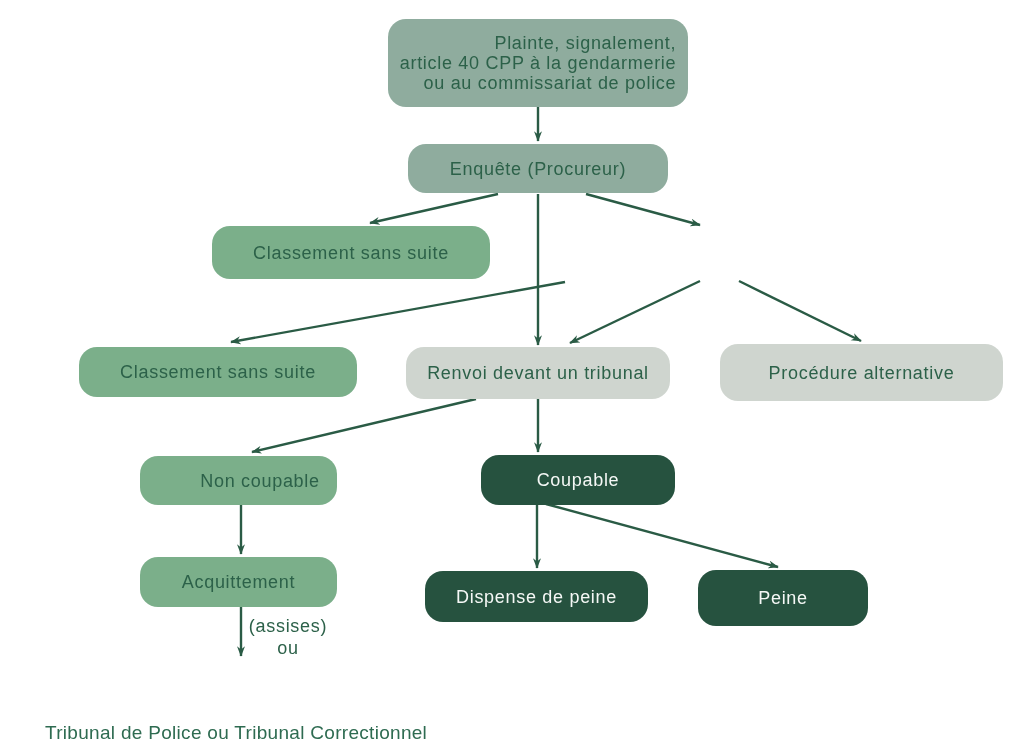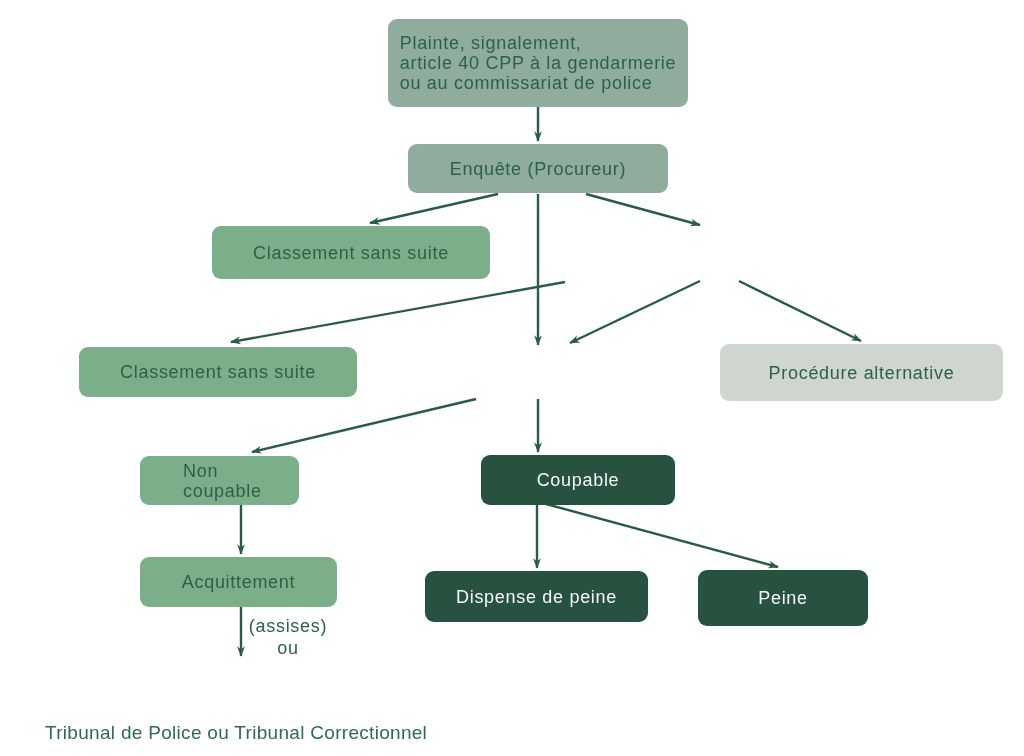--- a/index.html
+++ b/index.html
@@ -21,22 +21,22 @@
     height: 756px;
     background: var(--bg);
     font-family: "Liberation Sans", sans-serif;
     overflow: hidden;
   }
   .node {
     position: absolute;
     display: flex;
     align-items: center;
     justify-content: center;
-    text-align: left;
-    border-radius: 9px;
+    text-align: right;
+    border-radius: 18px;
     font-size: 18px;
     letter-spacing: 0.7px;
     color: var(--label-text);
     white-space: pre-line;
     line-height: 20px;
   }
   .node.sage  { background: var(--sage); }
   .node.green { background: var(--green); }
   .node.light { background: var(--light); }
   .node.dark  { background: var(--dark); color: var(--label-text-dark); }
@@ -112,22 +112,23 @@
         <line x1="546" y1="504" x2="778" y2="567" marker-end="url(#ah)"></line>
       </g>
   </svg>
 
   <div class="node sage" style="left:388px; top:19px;  width:300px; height:88px;"><span>Plainte, signalement,
 article 40 CPP à la gendarmerie
 ou au commissariat de police</span></div>
   <div class="node sage" style="left:408px; top:144px; width:260px; height:49px;"><span>Enquête (Procureur)</span></div>
   <div class="node green" style="left:212px; top:226px; width:278px; height:53px;"><span>Classement sans suite</span></div>
   <div class="node green" style="left:79px;  top:347px; width:278px; height:50px;"><span>Classement sans suite</span></div>
+  <div class="node light" style="left:406px; top:347px; width:264px; height:52px;"><span>Renvoi devant un tribunal</span></div>
   <div class="node light" style="left:720px; top:344px; width:283px; height:57px;"><span>Procédure alternative</span></div>
-  <div class="node green" style="left:140px; top:456px; width:159px; height:49px;padding-left:43px;"><span>Non coupable</span></div>
+  <div class="node green" style="left:140px; top:456px; width:197px; height:49px;padding-left:43px;"><span>Non coupable</span></div>
   <div class="node dark" style="left:441px; top:455px; width:194px; height:50px;margin-left:40px;"><span>Coupable</span></div>
   <div class="node green" style="left:140px; top:557px; width:197px; height:50px;"><span>Acquittement</span></div>
   <div class="node dark" style="left:425px; top:571px; width:223px; height:51px;"><span>Dispense de peine</span></div>
   <div class="node dark" style="left:698px; top:570px; width:170px; height:56px;"><span>Peine</span></div>
 
   <div class="annotation" style="left:218px; top:615px; width:140px; white-space:pre-line;">(assises)
 ou</div>
 
   <div class="caption" style="left:45px; top:722px;">Tribunal de Police ou Tribunal Correctionnel</div>
 

